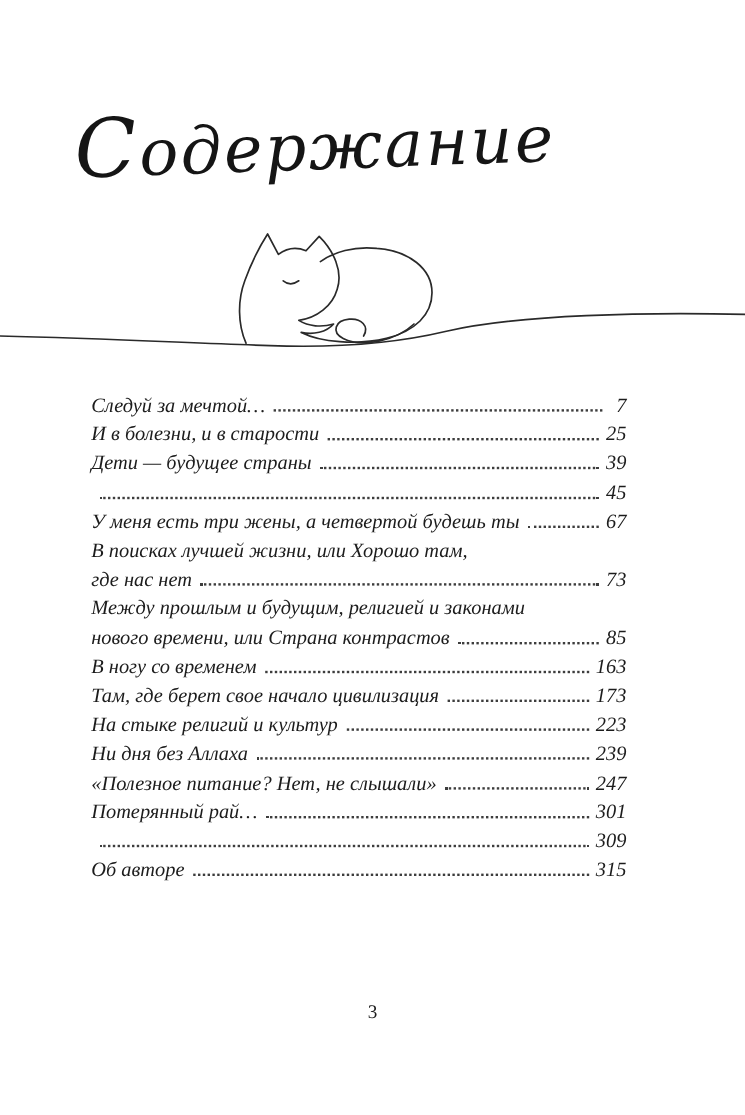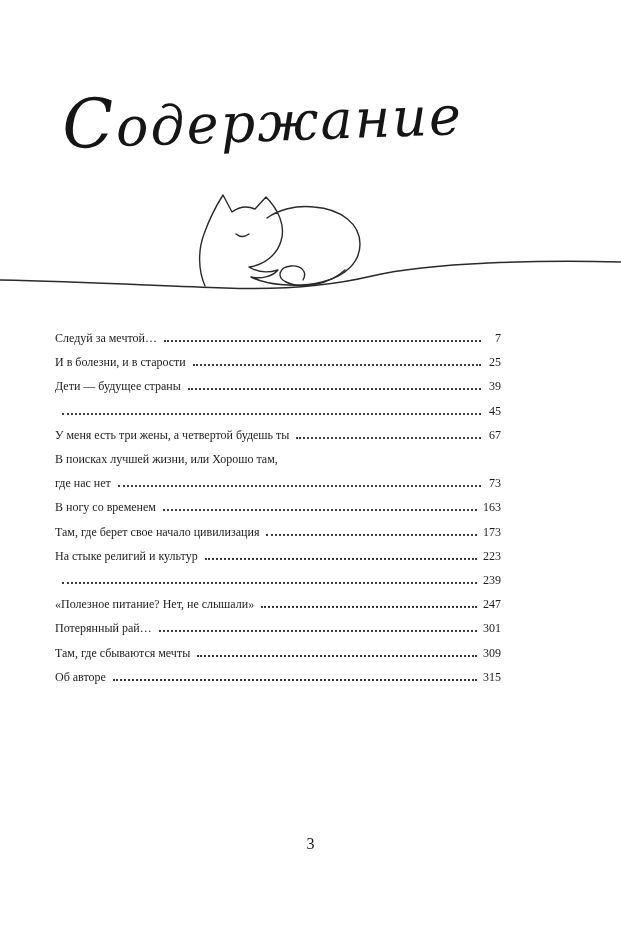--- a/index.html
+++ b/index.html
@@ -39,24 +39,25 @@
     width: 621px;
     height: 130px;
   }
   .illustration svg {
     display: block;
     width: 621px;
     height: 130px;
   }
   .toc {
     position: absolute;
-    left: 55px;
+    left: 76px;
     top: 326px;
     width: 446px;
-    font-size: 12px;
+    font-size: 17px;
+    font-style: italic;
   }
   .toc-entry {
     margin: 0;
   }
   .toc-line {
     display: flex;
     align-items: baseline;
     line-height: 24.2px;
     white-space: nowrap;
   }
@@ -171,20 +172,31 @@
     <div class="toc-line toc-line-extra">
       <span class="toc-text">В поисках лучшей жизни, или Хорошо там,</span>
     </div>
         <div class="toc-line toc-line-last">
       <span class="toc-text">где нас нет</span>
       <span class="leader"></span>
       <span class="pagenum">73</span>
     </div>
   </div>
 
+  <div class="toc-entry">
+
+    <div class="toc-line toc-line-extra">
+      <span class="toc-text">Между прошлым и будущим, религией и законами</span>
+    </div>
+        <div class="toc-line toc-line-last">
+      <span class="toc-text">нового времени, или Страна контрастов</span>
+      <span class="leader"></span>
+      <span class="pagenum">85</span>
+    </div>
+  </div>
 
   <div class="toc-entry">
 
     <div class="toc-line toc-line-last">
       <span class="toc-text">В ногу со временем</span>
       <span class="leader"></span>
       <span class="pagenum">163</span>
     </div>
   </div>
 
@@ -203,20 +215,21 @@
     <div class="toc-line toc-line-last">
       <span class="toc-text">На стыке религий и культур</span>
       <span class="leader"></span>
       <span class="pagenum">223</span>
     </div>
   </div>
 
   <div class="toc-entry">
 
     <div class="toc-line toc-line-last">
+      <span class="toc-text">Ни дня без Аллаха</span>
       <span class="leader"></span>
       <span class="pagenum">239</span>
     </div>
   </div>
 
   <div class="toc-entry">
 
     <div class="toc-line toc-line-last">
       <span class="toc-text">«Полезное питание? Нет, не слышали»</span>
       <span class="leader"></span>
@@ -229,21 +242,20 @@
     <div class="toc-line toc-line-last">
       <span class="toc-text">Потерянный рай…</span>
       <span class="leader"></span>
       <span class="pagenum">301</span>
     </div>
   </div>
 
   <div class="toc-entry">
 
     <div class="toc-line toc-line-last">
-      <span class="toc-text">Там, где сбываются мечты</span>
       <span class="leader"></span>
       <span class="pagenum">309</span>
     </div>
   </div>
 
   <div class="toc-entry">
 
     <div class="toc-line toc-line-last">
       <span class="toc-text">Об авторе</span>
       <span class="leader"></span>

